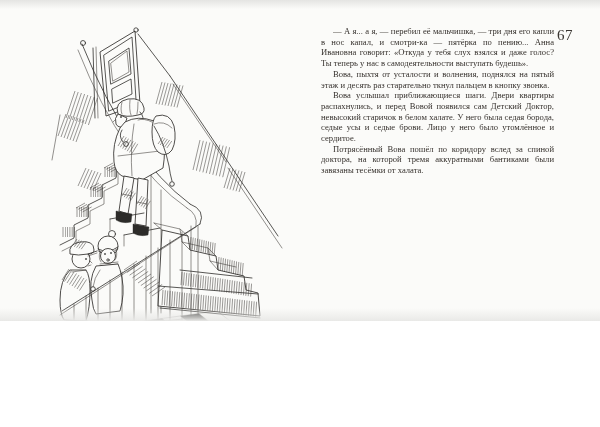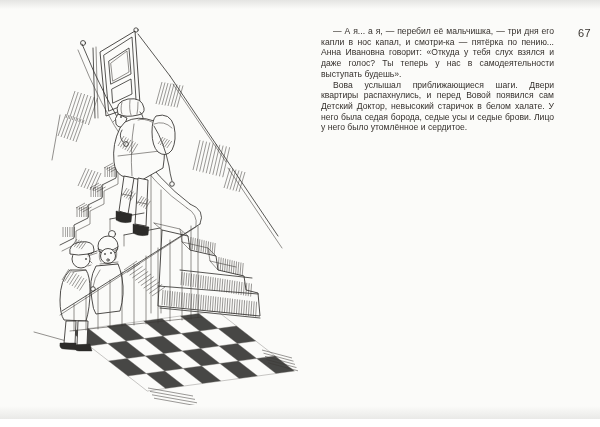--- a/index.html
+++ b/index.html
@@ -1,34 +1,34 @@
 <!DOCTYPE html>
 <html><head>
 <meta charset="utf-8">
 <style>
   html,body{margin:0;padding:0;background:#ffffff;}
   .page{
-    position:relative;width:600px;height:419px;overflow:hidden;
+    position:relative;width:600px;height:321px;overflow:hidden;
     background:#fbfbf9;
-    font-family:Liberation Sans, sans-serif;
+    font-family:Liberation Serif, serif;
   }
   .scan-edge-top{position:absolute;left:0;top:0;width:600px;height:9px;
     background:linear-gradient(#e4e4e2,rgba(251,251,249,0));pointer-events:none;}
   .scan-edge-bottom{position:absolute;left:0;bottom:0;width:600px;height:13px;
     background:linear-gradient(rgba(251,251,249,0),#e9e9e7);pointer-events:none;}
   .illustration{position:absolute;left:30px;top:18px;width:280px;height:387px;}
   .illustration svg{display:block;width:100%;height:100%;}
   .text-block{
     position:absolute;left:321px;top:26px;width:233px;
     color:#35302c;font-size:8.6px;line-height:10.7px;text-align:justify;
   }
   .text-block p{margin:0;text-indent:12px;}
   .pageno{
-    position:absolute;left:578px;top:27px;
-    color:#3a3632;font-size:11px;letter-spacing:.4px;
+    position:absolute;left:557px;top:27px;
+    color:#3a3632;font-size:15px;letter-spacing:.4px;
   }
   
   .ink{stroke:#2f2d2b;fill:none;stroke-width:.8;stroke-linecap:round;stroke-linejoin:round;}
   .ink-thin{stroke:#3a3734;fill:none;stroke-width:.55;stroke-linecap:round;}
   .paper{fill:#fbfbf9;stroke:#2f2d2b;stroke-width:.85;stroke-linejoin:round;}
   .solid{fill:#2c2b29;stroke:#2c2b29;stroke-width:.4;}
   .tile-dark{fill:#2e2d2b;opacity:.88;}
   .grid{stroke:#6e6b68;stroke-width:.5;opacity:.75;fill:none;}
   .hatchline{stroke:#3a3734;stroke-width:.6;opacity:.85;}
 </style>
@@ -447,19 +447,21 @@
           <line x1="118" y1="370" x2="163" y2="378" class="hatchline"></line>
           <line x1="120" y1="373.4" x2="165" y2="381.4" class="hatchline"></line>
           <line x1="122" y1="376.8" x2="167" y2="384.8" class="hatchline"></line>
           <line x1="124" y1="380.2" x2="169" y2="388.2" class="hatchline"></line>
         </g>
     </svg>
   </div>
 
   <div class="text-block">
     <p>— А я... а я, — перебил её мальчишка, — три дня его капли в нос капал, и смотри-ка — пятёрка по пению... Анна Ивановна говорит: «Откуда у тебя слух взялся и даже голос? Ты теперь у нас в самодеятельности выступать будешь».</p>
+    <p>Вова, пыхтя от усталости и волнения, поднялся на пятый этаж и десять раз старательно ткнул пальцем в кнопку звонка.</p>
     <p>Вова услышал приближающиеся шаги. Двери квартиры распахнулись, и перед Вовой появился сам Детский Доктор, невысокий старичок в белом халате. У него была седая борода, седые усы и седые брови. Лицо у него было утомлённое и сердитое.</p>
+    <p>Потрясённый Вова пошёл по коридору вслед за спиной доктора, на которой тремя аккуратными бантиками были завязаны тесёмки от халата.</p>
   </div>
 
   <div class="pageno">67</div>
 
   <div class="scan-edge-bottom"></div>
 </div>
 
 </body></html>

